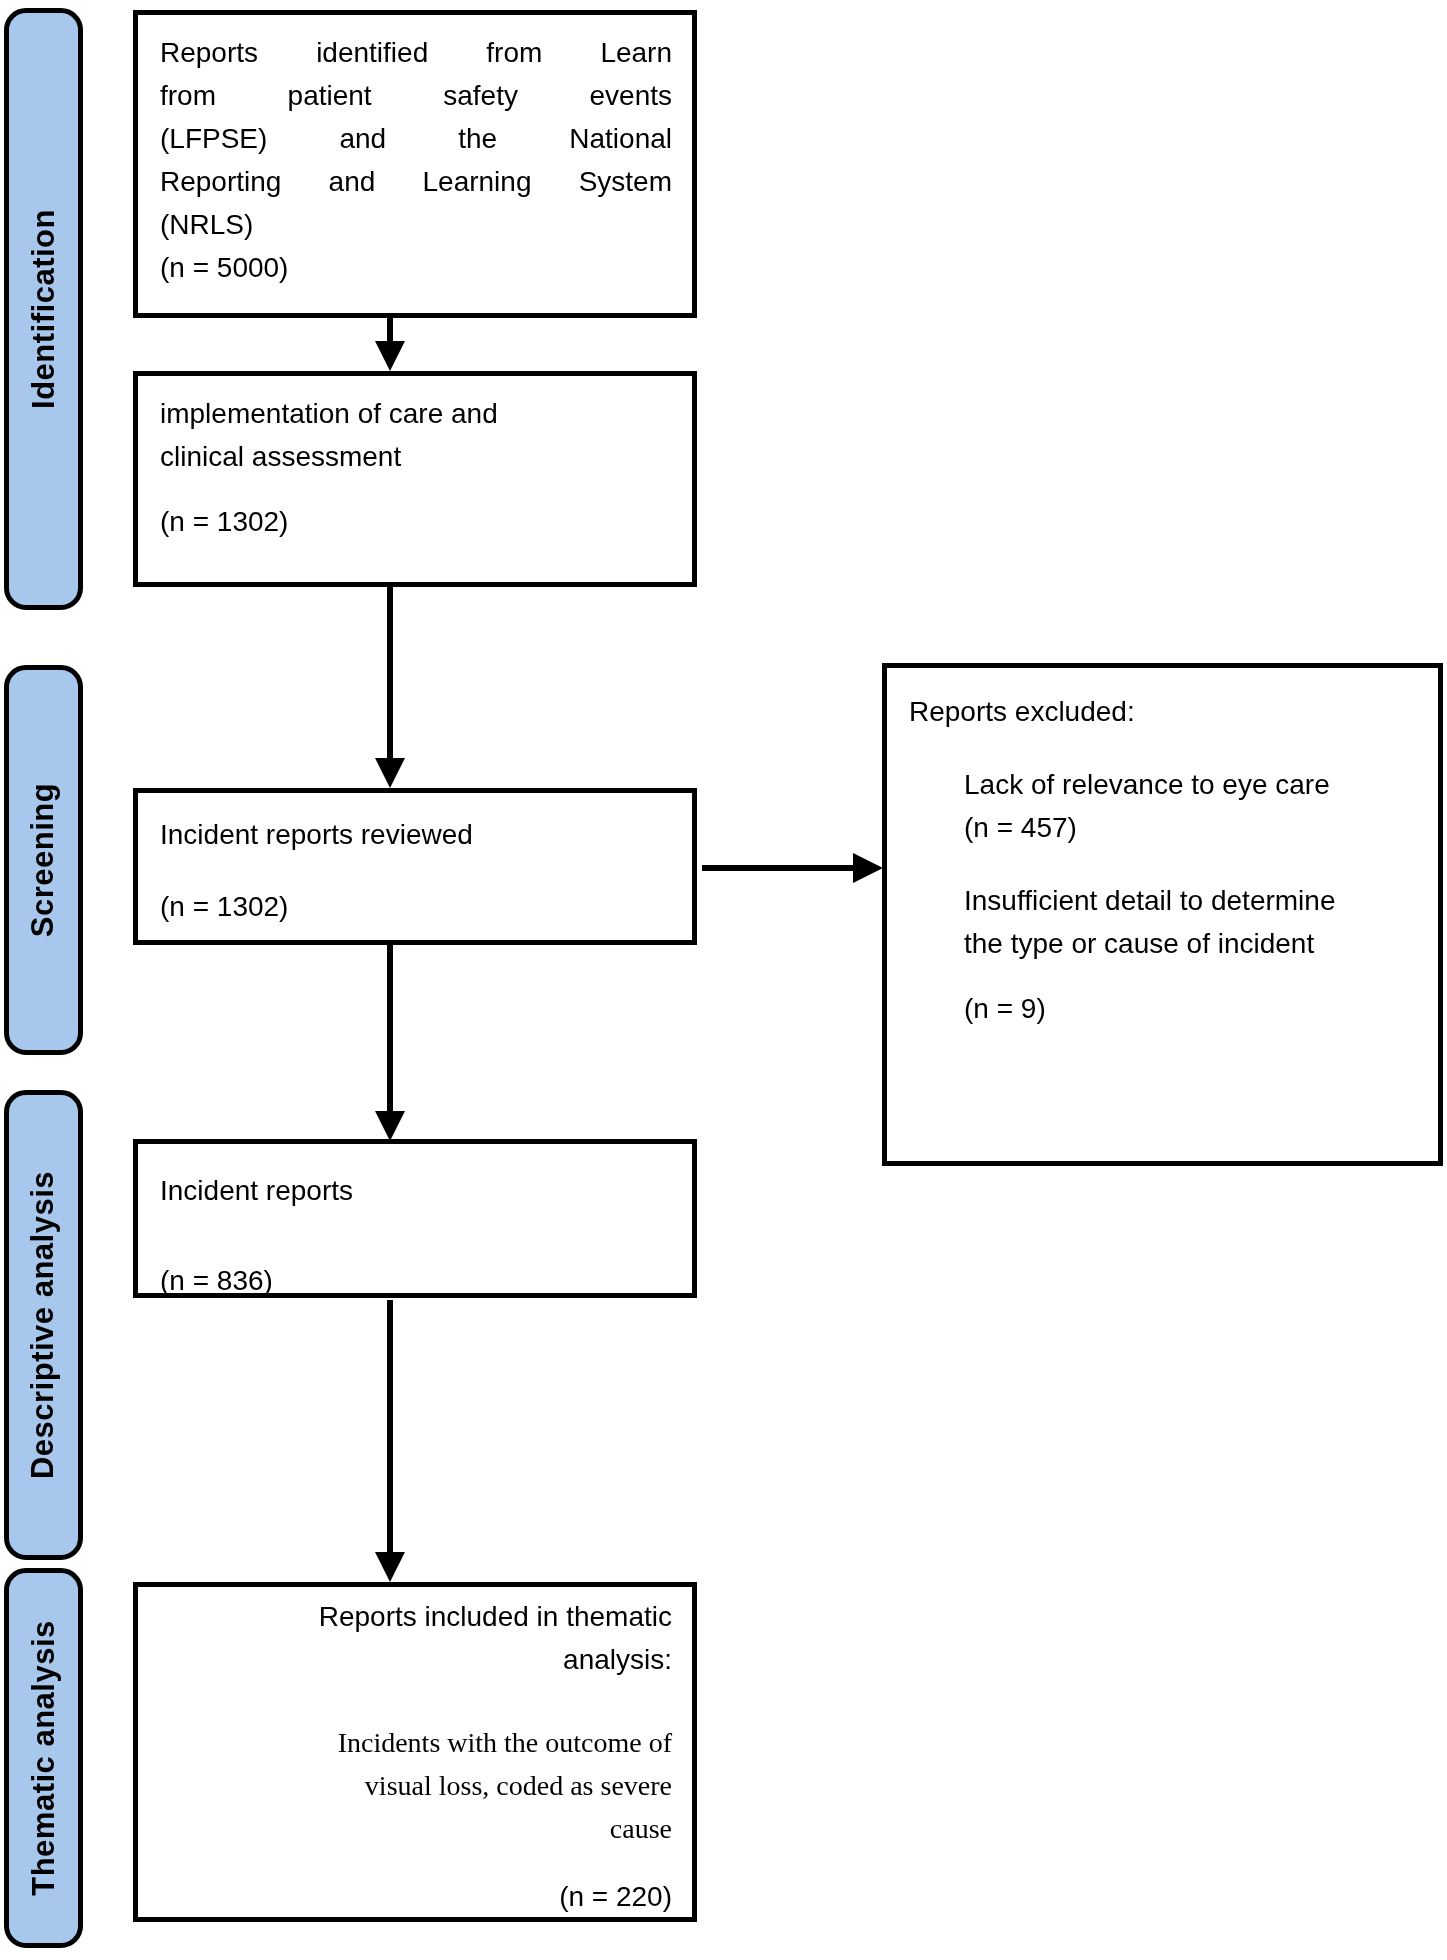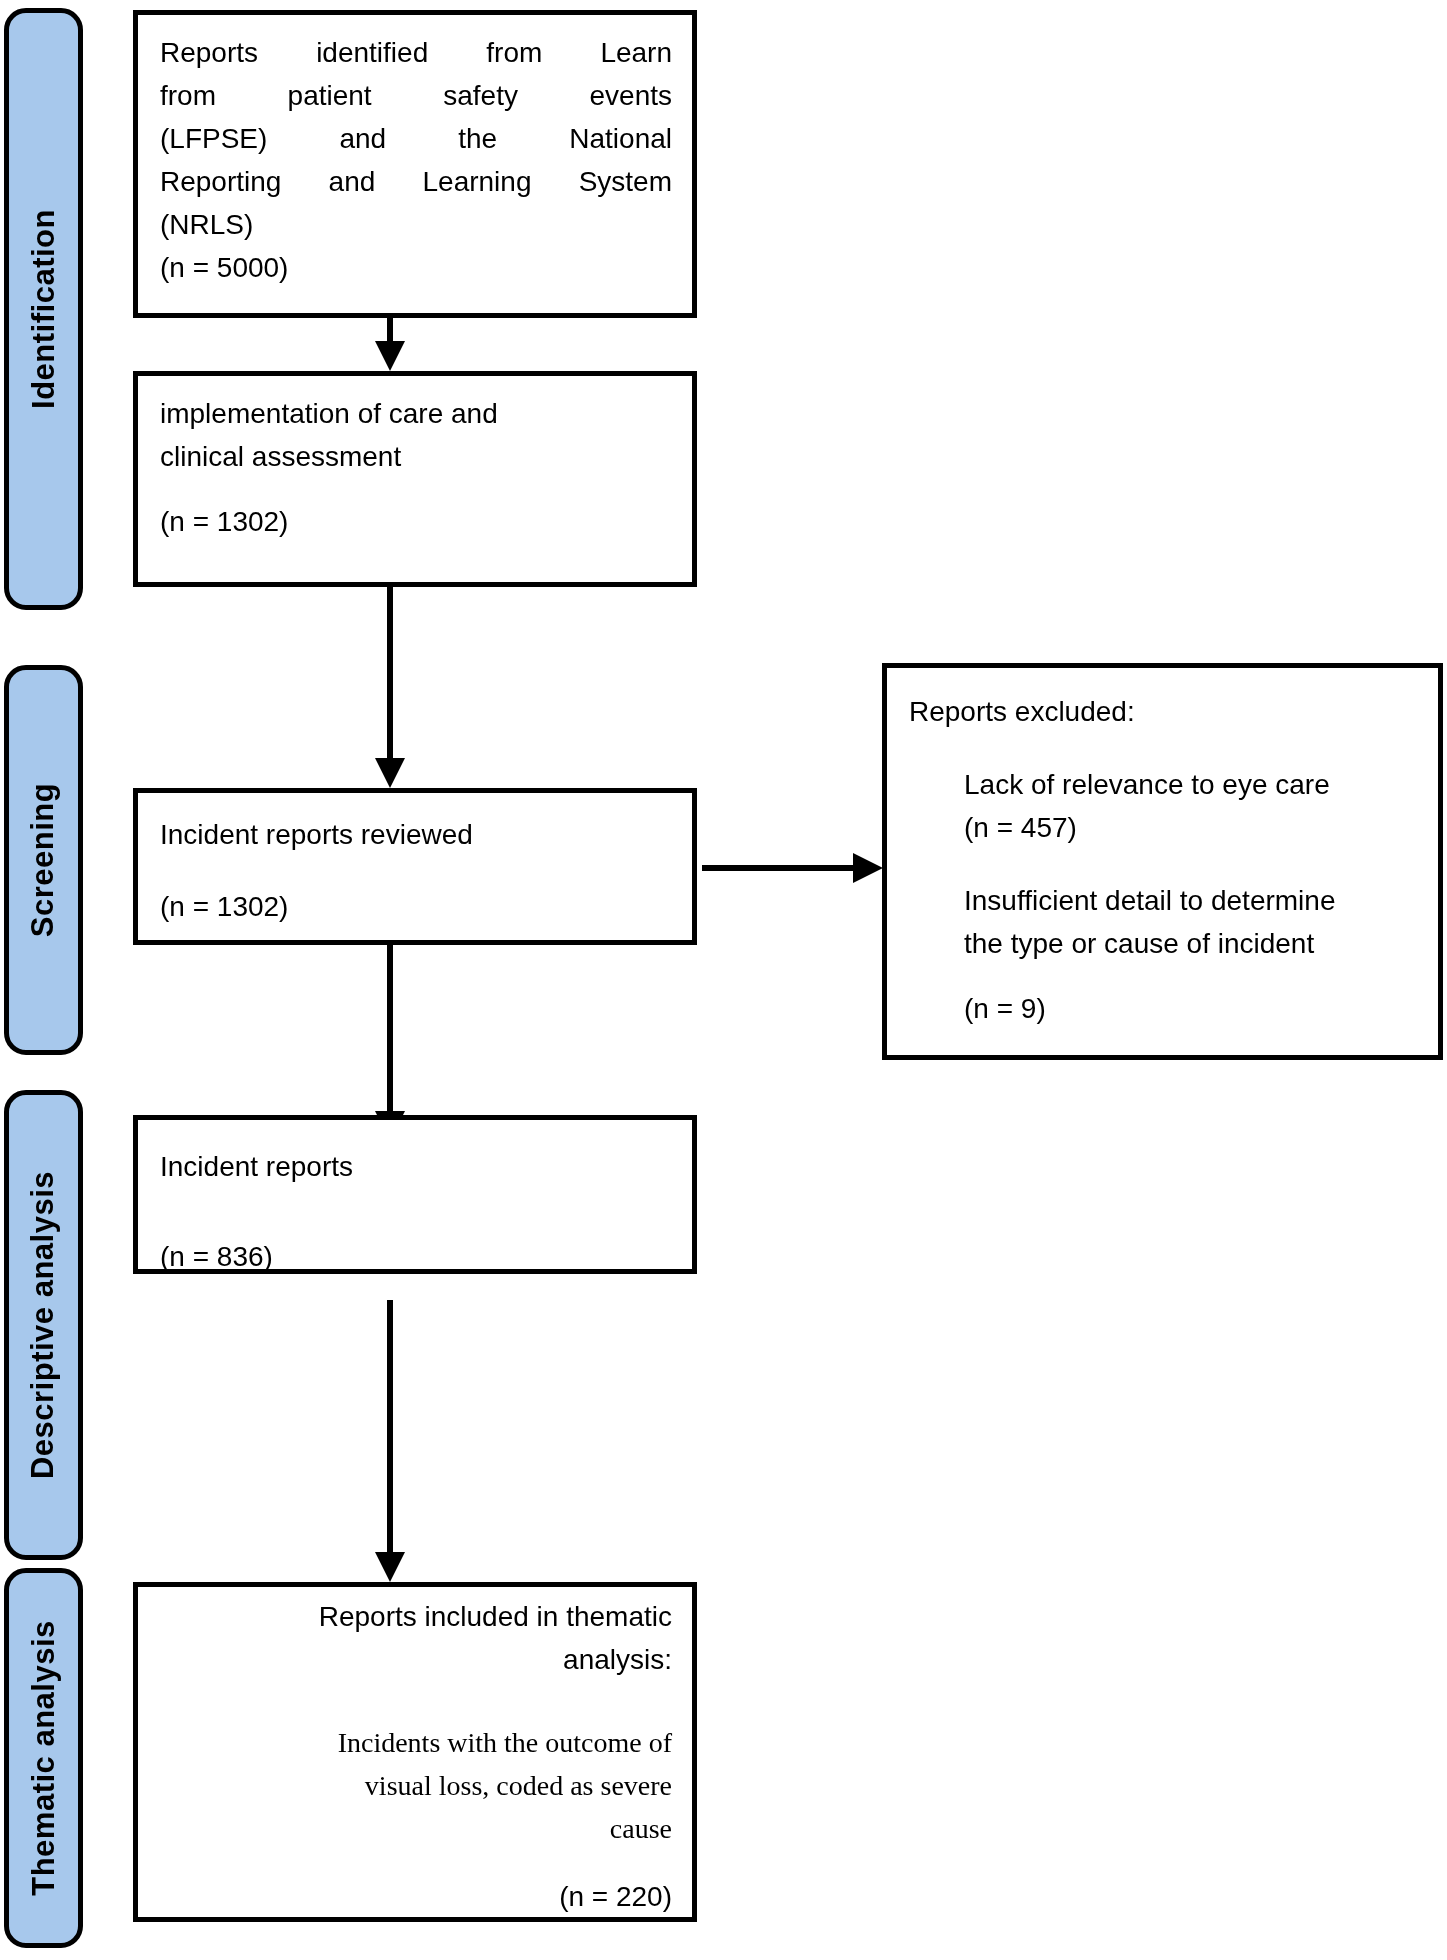--- a/index.html
+++ b/index.html
@@ -29,24 +29,24 @@
     padding:16px 20px 0 22px;
   }
   .fbox .line { white-space:nowrap; }
   .just { text-align:justify; text-align-last:justify; white-space:normal; }
   .count { }
   .indent { margin-left:55px; }
 
   #box-identified { top:10px;  height:308px; }
   #box-category   { top:371px; height:216px; }
   #box-reviewed   { top:788px; height:157px; padding-top:20px; }
-  #box-incident   { top:1115px;height:159px; padding-top:25px; }
+  #box-incident   { top:1139px;height:159px; padding-top:25px; }
   #box-thematic   { top:1582px;height:340px; padding-top:8px;text-align:right; }
   #box-excluded   {
-    left:882px; top:663px; width:561px; height:397px; padding-top:22px;
+    left:882px; top:663px; width:561px; height:503px; padding-top:22px;
   }
 
   
   .v-shaft { position:absolute; left:387px; width:6px; background:#000; }
   .v-head  {
     position:absolute; left:375px; width:0; height:0;
     border-left:15px solid transparent; border-right:15px solid transparent;
     border-top:30px solid #000;
   }
   .h-shaft { position:absolute; top:865px; height:6px; background:#000; }

